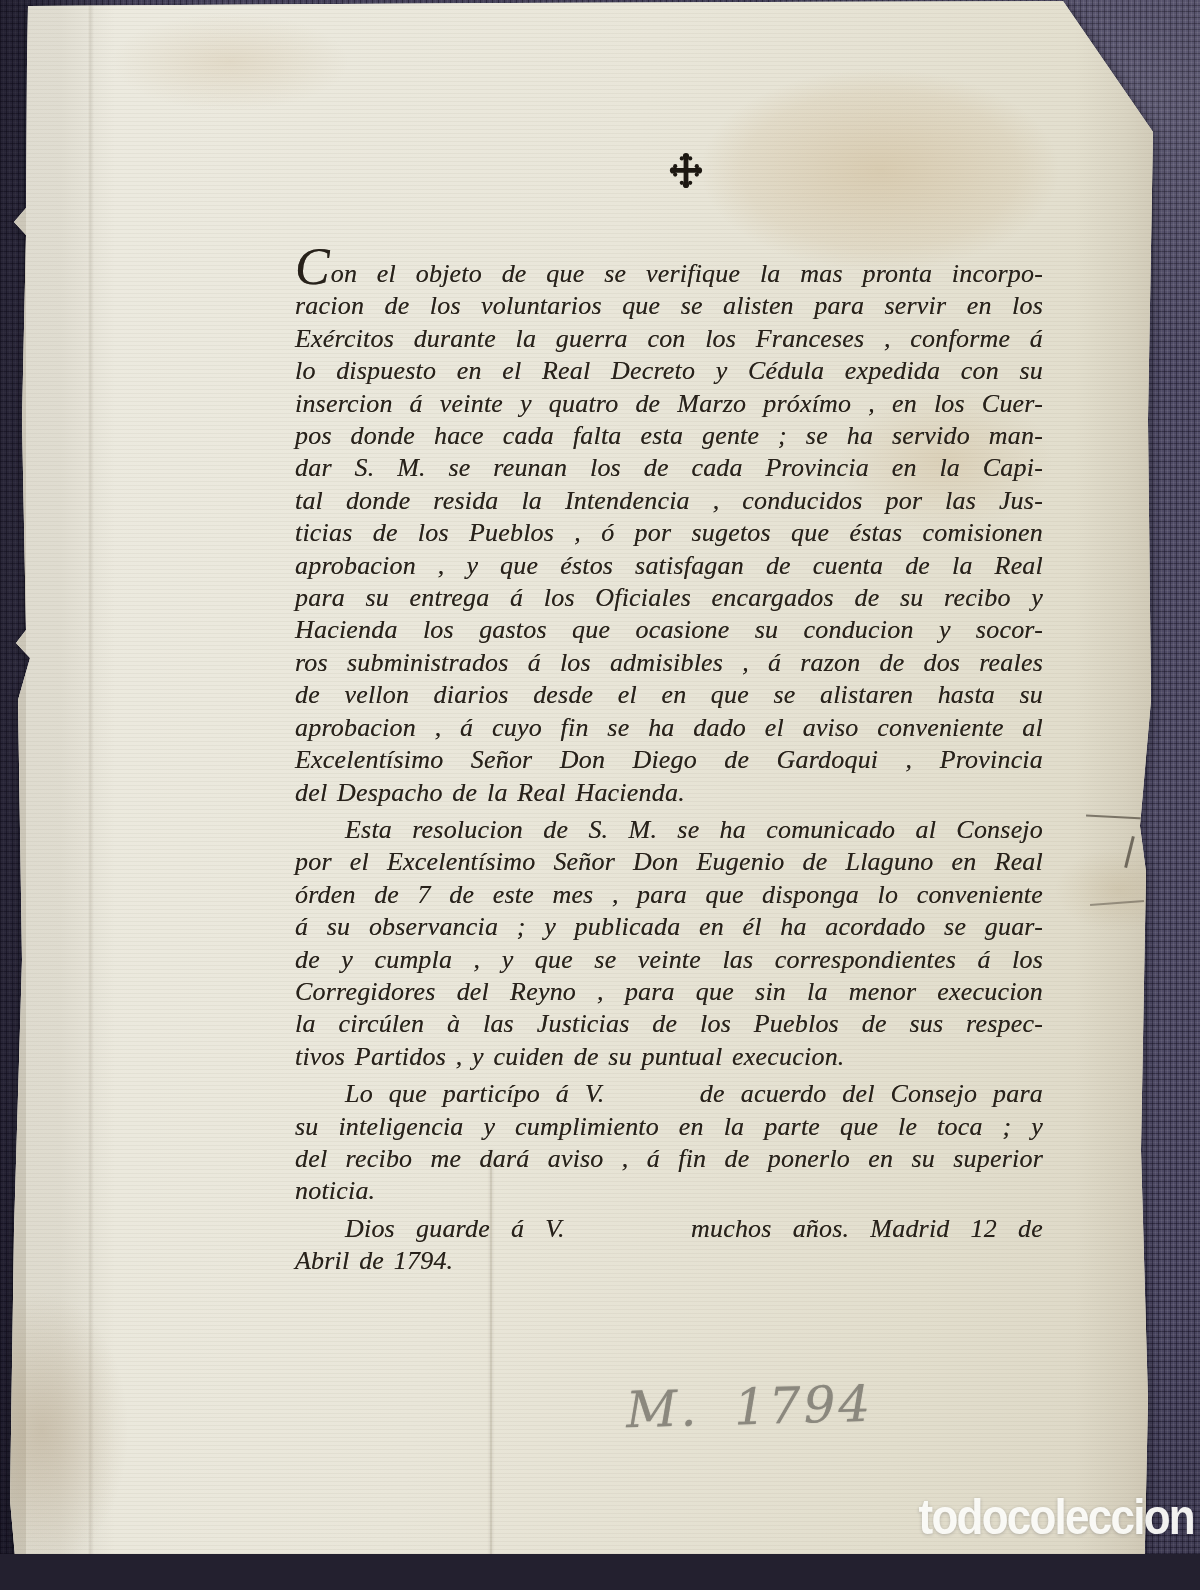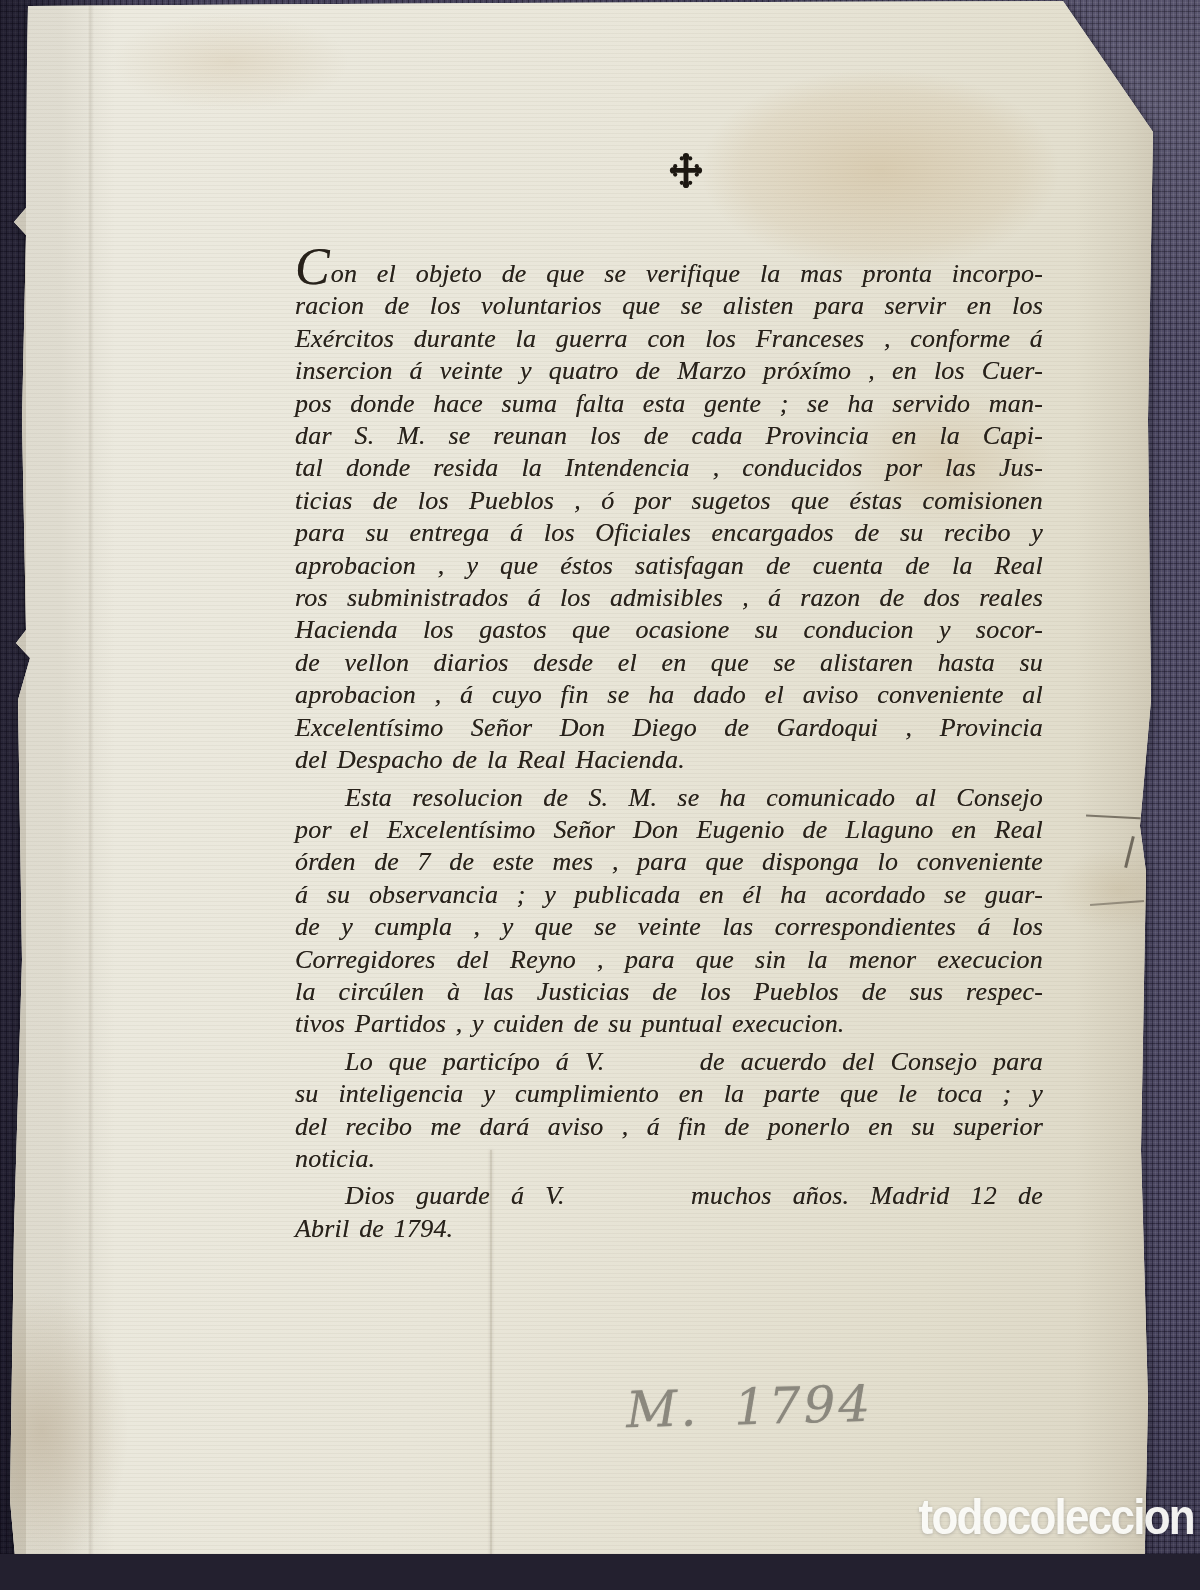--- a/index.html
+++ b/index.html
@@ -132,29 +132,30 @@
               <circle cx="27.8" cy="24.6" r="2.1"></circle>
           </g>
         </svg>
       </div>
 
       <div id="letter-body">
           <div class="para">
             <div class="line"><span class="dropcap">C</span>on el objeto de que se verifique la mas pronta incorpo-</div>
             <div class="line">racion de los voluntarios que se alisten para servir en los</div>
             <div class="line">Exércitos durante la guerra con los Franceses , conforme á</div>
+            <div class="line">lo dispuesto en el Real Decreto y Cédula expedida con su</div>
             <div class="line">insercion á veinte y quatro de Marzo próxímo ,  en los Cuer-</div>
-            <div class="line">pos donde hace suma falta esta gente ; se ha servido man-</div>
+            <div class="line">pos donde hace cada falta esta gente ; se ha servido man-</div>
             <div class="line">dar S. M. se reunan los de cada Provincia en la Capi-</div>
             <div class="line">tal donde resida la Intendencia , conducidos por las Jus-</div>
             <div class="line">ticias de los Pueblos , ó por sugetos que éstas comisionen</div>
+            <div class="line">aprobacion , y que éstos satisfagan de cuenta de la Real</div>
             <div class="line">para su entrega á los Oficiales encargados de su recibo y</div>
-            <div class="line">aprobacion , y que éstos satisfagan de cuenta de la Real</div>
+            <div class="line">Hacienda los gastos que ocasione su conducion y socor-</div>
             <div class="line">ros subministrados á los admisibles , á razon de dos reales</div>
-            <div class="line">Hacienda los gastos que ocasione su conducion y socor-</div>
             <div class="line">de vellon diarios desde el en que se alistaren hasta su</div>
             <div class="line">aprobacion , á cuyo fin se ha dado el aviso conveniente al</div>
             <div class="line">Excelentísimo Señor Don Diego de Gardoqui , Provincia</div>
             <div class="line last">del Despacho de la Real Hacienda.</div>
           </div>
           <div class="para">
             <div class="line indent">Esta resolucion de S. M. se ha comunicado al Consejo</div>
             <div class="line">por el Excelentísimo Señor Don Eugenio de Llaguno en Real</div>
             <div class="line">órden de 7 de este mes , para que disponga lo conveniente</div>
             <div class="line">á su observancia ; y publicada en él ha acordado se guar-</div>

